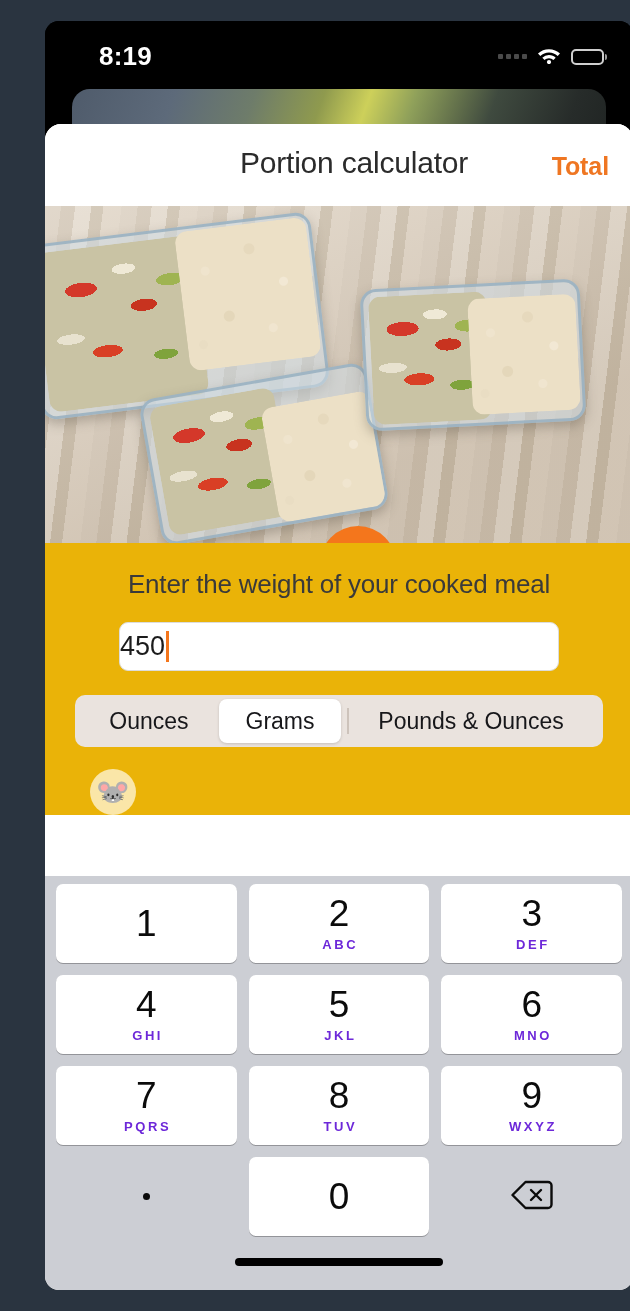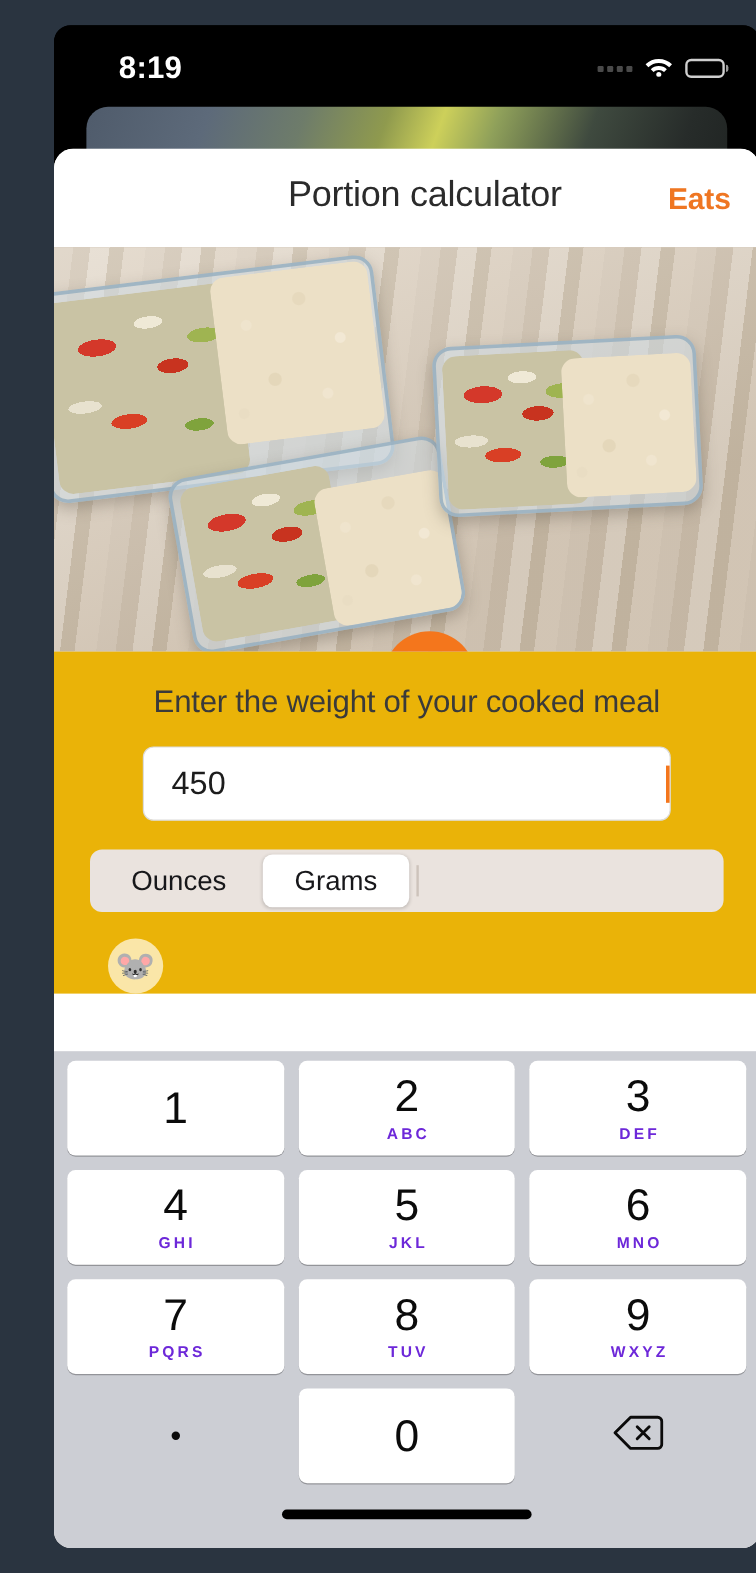--- a/index.html
+++ b/index.html
@@ -205,28 +205,27 @@
   }
   #weight-label {
     text-align: center;
     font-size: 26px;
     color: #3a3a3a;
     letter-spacing: -0.2px;
   }
   #weight-input-wrap {
     position: relative;
     margin: 22px 74px 0 74px;
-    height: 62px;
+    height: 49px;
     border: 1.5px solid #dcdcdc;
     border-radius: 9px;
     background: #fff;
     display: flex;
     align-items: center;
-    padding-left: 23px;
-    justify-content: space-between;
+    padding-left: 0;
   }
   #weight-value {
     font-size: 27px;
     color: #1c1c1c;
   }
   #caret {
     width: 3px; height: 31px;
     background: #f4761c;
     margin-left: 1px;
   }
@@ -386,21 +385,21 @@
         </span>
       </div>
     </div>
 
     <div id="bg-card"></div>
 
     <div id="sheet">
 
       <div id="sheet-header">
         <div id="sheet-title">Portion calculator</div>
-        <div id="done-button">Eats</div>
+        <div id="done-button">Total</div>
       </div>
 
       <div id="video-area">
         <div id="wood"></div>
 
         <div class="container-box" style="left:-14px; top:22px; width:290px; height:176px; transform:rotate(-7deg);">
           <div class="food veg" style="left:6px; top:6px; width:160px; height:160px;"></div>
           <div class="food rice" style="left:150px; top:2px; width:132px; height:140px;"></div>
         </div>
 
@@ -424,20 +423,21 @@
 
         <div id="weight-input-wrap">
           <span id="weight-value">450</span>
           <span id="caret"></span>
         </div>
 
         <div id="segmented">
           <div class="seg s1">Ounces</div>
           <div class="seg s0 selected">Grams</div>
           <div id="seg-divider"></div>
+          <div class="seg s2">Pounds &amp; Ounces</div>
         </div>
 
         <div id="person-row">
           <div id="avatar">🐭</div>
         </div>
       </div>
 
       <div id="keypad">
 
         <div class="key-row">

